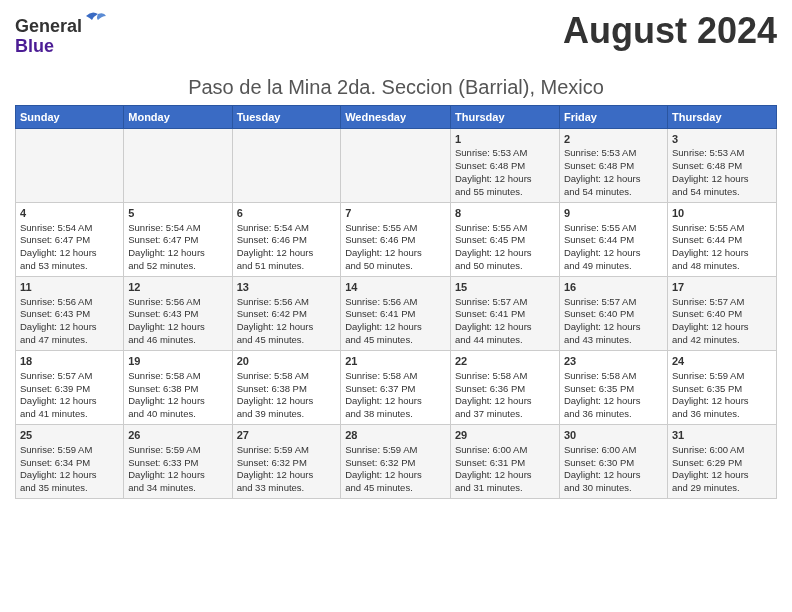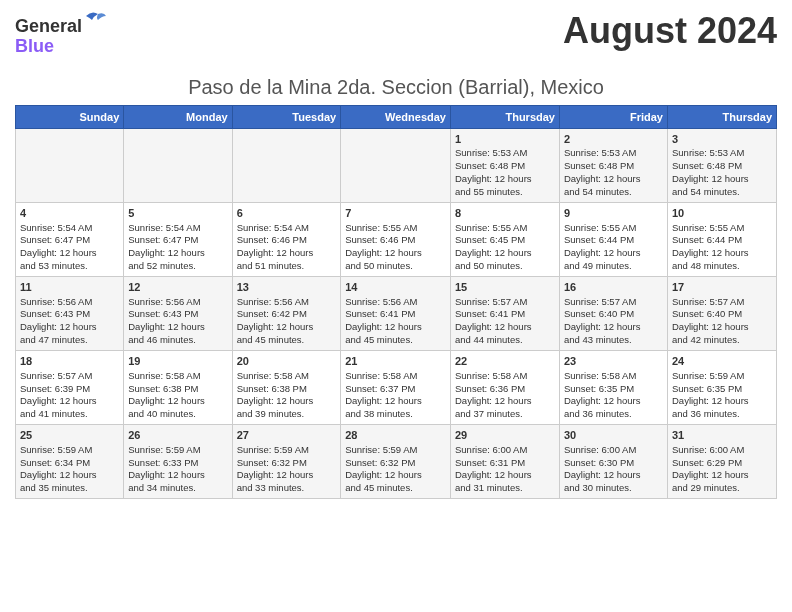--- a/index.html
+++ b/index.html
@@ -19,21 +19,21 @@
     .logo-area {
       display: flex;
       align-items: center;
     }
     .logo-text {
       font-size: 18px;
       font-weight: bold;
       line-height: 1.1;
     }
     .logo-general { color: #333; }
-    .logo-blue { color: #8b5cf6; }
+    .logo-blue { color: #4c1d95; }
     .logo-icon {
       width: 24px;
       height: 24px;
       margin-left: 2px;
       margin-top: -2px;
     }
     .month-title {
       font-size: 36px;
       font-weight: bold;
       color: #333;
@@ -47,21 +47,21 @@
     }
     .calendar {
       width: 100%;
       border-collapse: collapse;
       font-size: 10.5px;
     }
     .calendar thead th {
       background-color: #3a6bc4;
       color: white;
       padding: 5px 4px;
-      text-align: right;
+      text-align: left;
       font-size: 11px;
       font-weight: bold;
       border: 1px solid #2a55a0;
     }
     .calendar tbody td {
       border: 1px solid #ccc;
       vertical-align: top;
       padding: 3px 4px;
       width: 113px;
       min-height: 75px;

